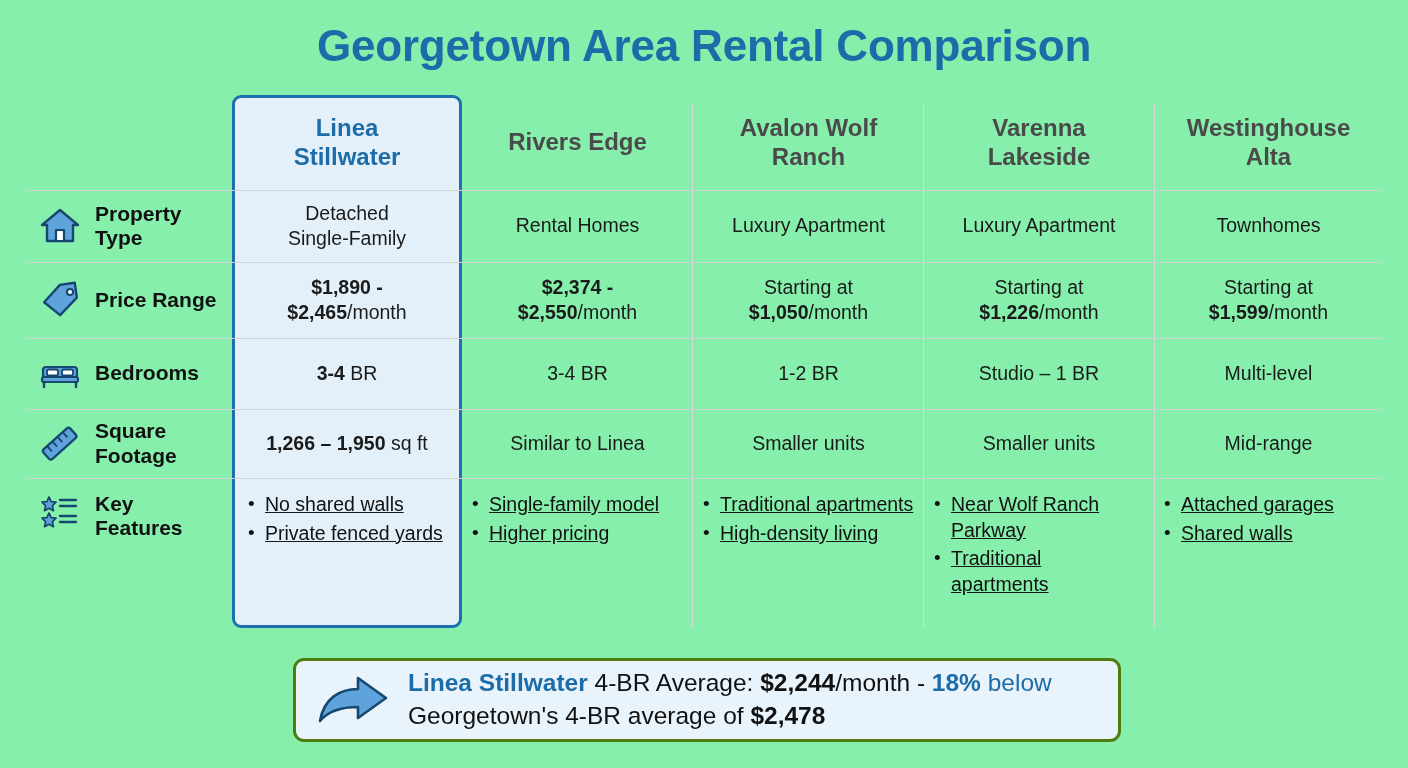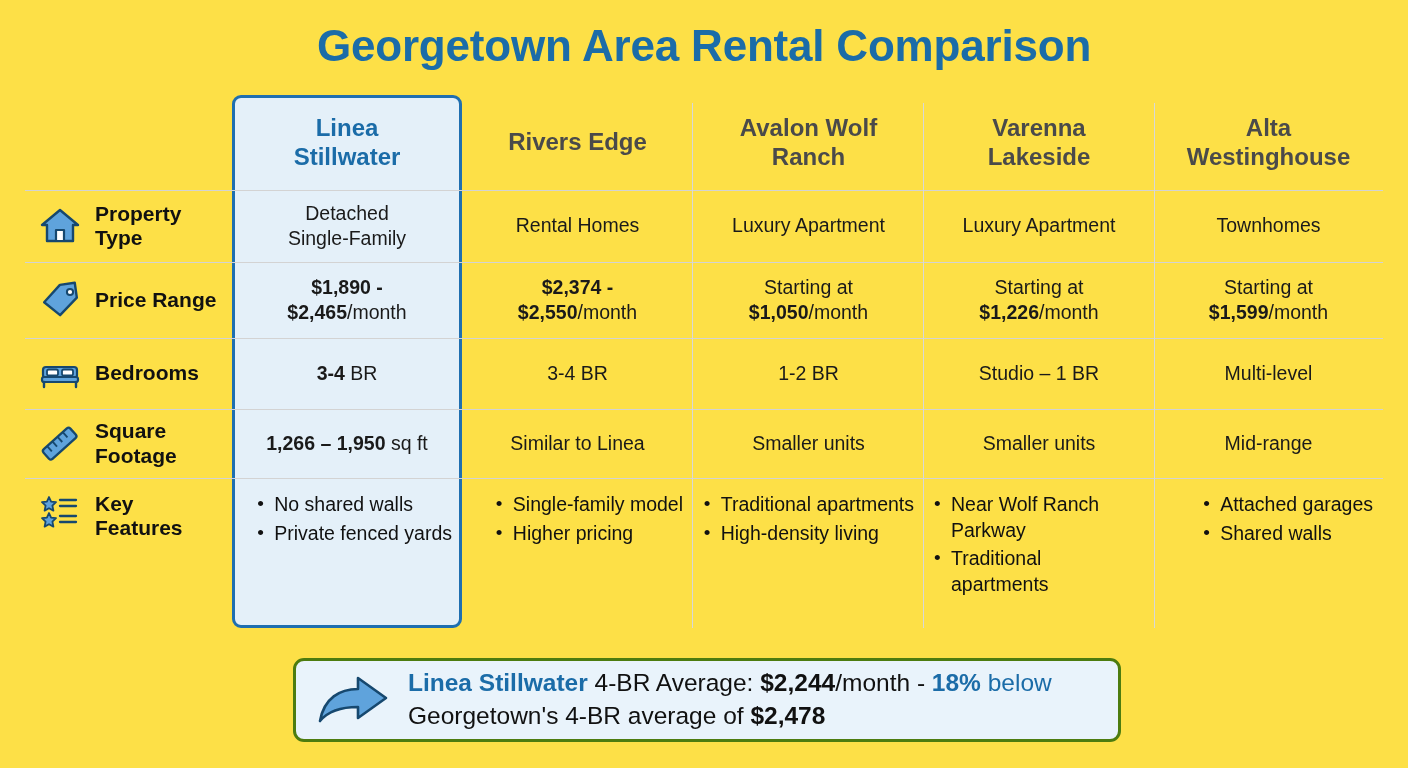--- a/index.html
+++ b/index.html
@@ -8,21 +8,21 @@
     height: 768px;
     background: #ffffff;
     font-family: "Liberation Sans", sans-serif;
     overflow: hidden;
   }
 
   .page {
     position: relative;
     width: 1408px;
     height: 768px;
-    background: #fde047;
+    background: #86efac;
   }
 
   
   .title {
     position: absolute;
     left: 0;
     top: 20px;
     width: 1408px;
     text-align: center;
     font-size: 44px;
@@ -122,23 +122,24 @@
     width: 46px;
     min-width: 46px;
     display: flex;
     align-items: center;
     justify-content: center;
   }
 
   
   .bullets {
     align-items: flex-start;
-    justify-content: flex-end;
+    justify-content: flex-start;
     padding-top: 14px;
     text-align: left;
+    text-decoration: underline;
   }
   .bullets ul {
     list-style: none;
     font-size: 19.5px;
     line-height: 1.32;
     color: #111;
   }
   .bullets li {
     position: relative;
     padding-left: 17px;
@@ -228,22 +229,22 @@
 
       <div class="cell hdr">
         <div>
           <div>Varenna</div>
           <div>Lakeside</div>
         </div>
       </div>
 
       <div class="cell hdr">
         <div>
+          <div>Westinghouse</div>
           <div>Alta</div>
-          <div>Westinghouse</div>
         </div>
       </div>
 
       <div class="cell rowlabel">
         <span class="icon-wrap">
           <svg width="42" height="38" viewBox="0 0 42 38">
             <path d="M21 3 L3 18 L8 18 L8 34 L34 34 L34 18 L39 18 Z" fill="#5fa3dc" stroke="#16486f" stroke-width="2.4" stroke-linejoin="round"></path>
             <path d="M17 34 L17 23 L25 23 L25 34 Z" fill="#ffffff" stroke="#16486f" stroke-width="2.2" stroke-linejoin="round"></path>
           </svg>
         </span>

